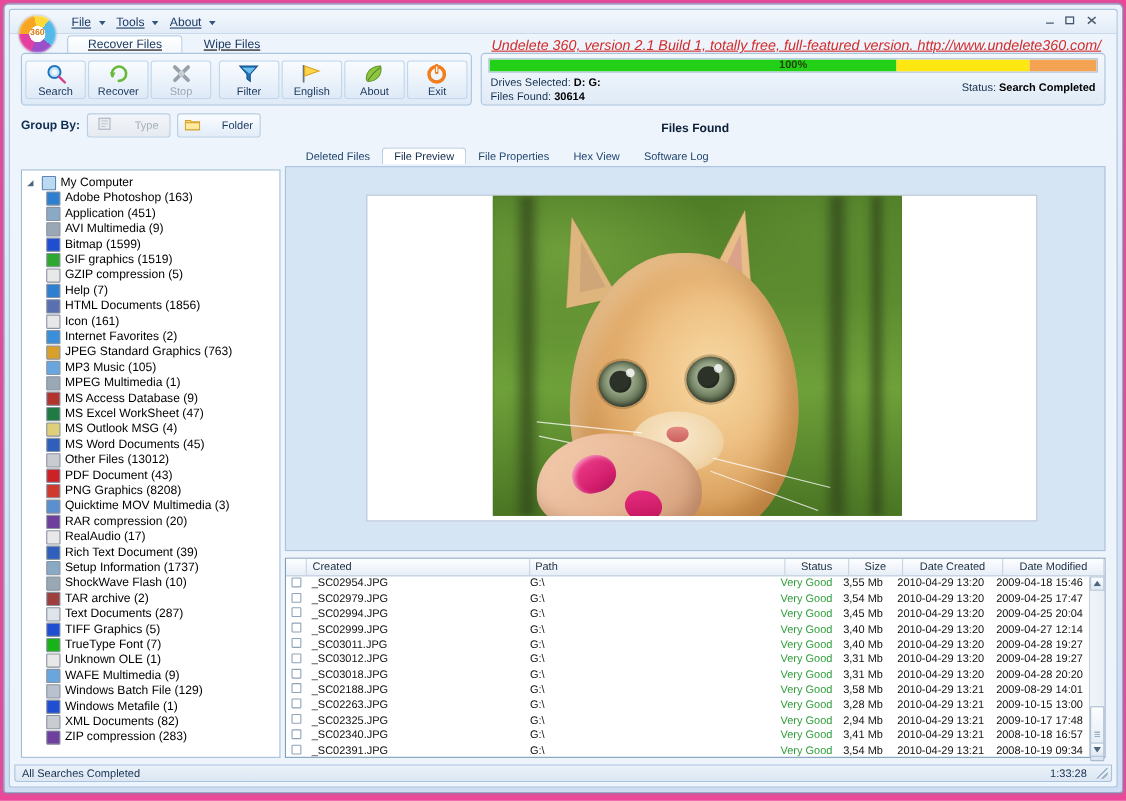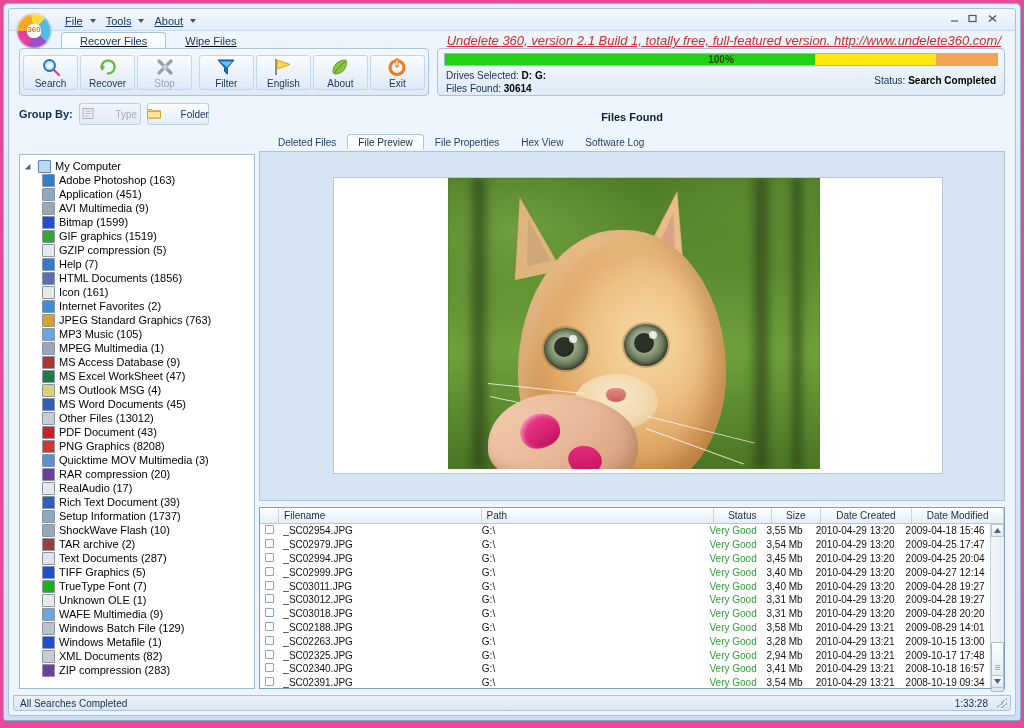--- a/index.html
+++ b/index.html
@@ -136,21 +136,21 @@
     white-space:nowrap; cursor:pointer;
   }
 
   
   #groupRow{
     position:absolute; left:10px; top:90px; width:236px; height:30px;
     display:flex; align-items:center; gap:6px;
   }
   #groupLabel{ font-size:11px; font-weight:bold; color:#0f2e52; }
   .gbtn{
-    width:62px; height:22px; border:1px solid #b9cde3; border-radius:3px;
+    width:76px; height:22px; border:1px solid #b9cde3; border-radius:3px;
     background:linear-gradient(180deg,#fbfdff 0%,#e2ecf8 100%);
     display:flex; align-items:center; justify-content:center; gap:20px;
     font-size:10px; color:#17355c; cursor:default;
   }
   .gbtn.disabled{ color:#a4adb8; background:linear-gradient(180deg,#f2f5f9,#e6ebf1); }
 
   
   #filesFoundTitle{
     position:absolute; left:250px; right:10px; top:102px; height:16px;
     text-align:center; font-size:11px; font-weight:bold; color:#0b1f38;
@@ -713,21 +713,21 @@
             <div class="hand"></div>
             <div class="nail"></div>
             <div class="nail2"></div>
           </div>
         </div>
       </div>
 
       <div id="tableWrap">
         <div id="thead">
             <div class="th" style="width: 20px;"></div>
-            <div class="th" style="width: 216px;">Filename</div>
+            <div class="th" style="width: 216px;">Created</div>
             <div class="th" style="width: 248px;">Path</div>
             <div class="th c" style="width: 62px;">Status</div>
             <div class="th c" style="width: 52px;">Size</div>
             <div class="th c" style="width: 98px;">Date Created</div>
             <div class="th c" style="width: 98px;">Date Modified</div>
           </div>
         <div id="tbody">
             <div class="trow">
               <div style="width: 20px;"><span class="chk"></span></div>
               <div class="cell" style="width: 216px;">_SC02954.JPG</div>

